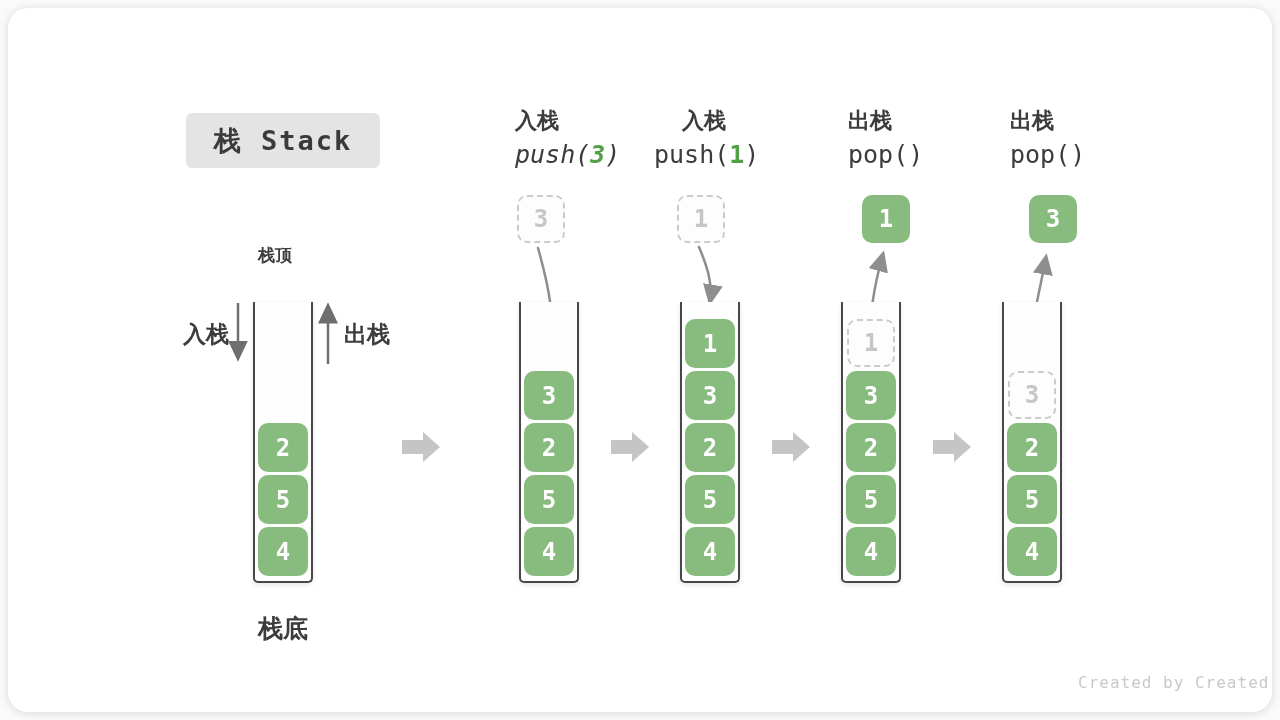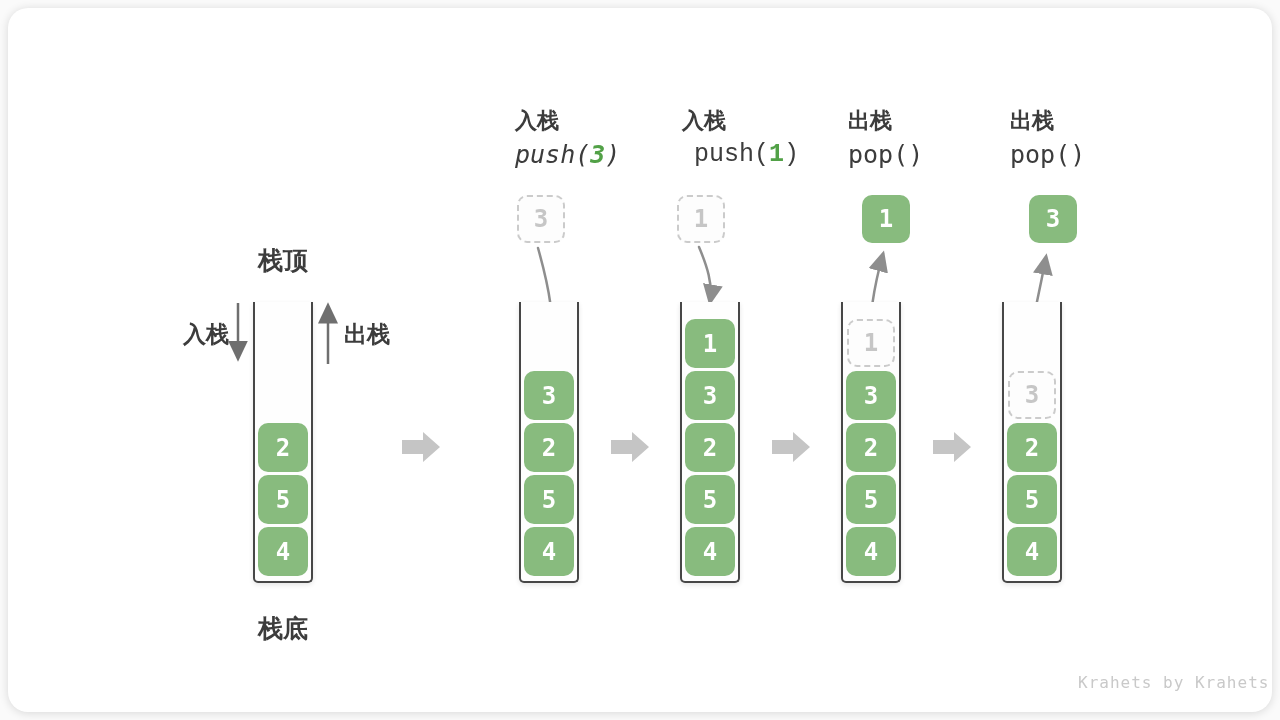--- a/index.html
+++ b/index.html
@@ -50,22 +50,23 @@
     font-family:"DejaVu Sans Mono",monospace; font-size:16px;
     color:#c9c9c9; letter-spacing:1px; white-space:nowrap;
   }
 </style>
 </head>
 <body>
 
 <div class="card"></div>
 <div class="stage">
 
+  <div class="title-box" style="background: rgb(228, 228, 228);">栈 Stack</div>
 
-  <div class="cn-label" style="left:258px; top:244px; font-size:25px;">栈顶</div>
+  <div class="cn-label" style="left:258px; top:244px; font-size:17px;">栈顶</div>
   <div class="cn-label" style="left:258px; top:612px; font-size:25px;">栈底</div>
   <div class="cn-label" style="left:183px; top:319px; font-size:23px;">入栈</div>
   <div class="cn-label" style="left:344px; top:319px; font-size:23px;">出栈</div>
 
   <svg class="overlay" id="overlay">
     <defs>
       <marker id="headMotion" markerWidth="10" markerHeight="10" refX="7" refY="4" orient="auto">
         <path d="M0,0 L8.5,4 L0,8 z" fill="#8e8e8e"></path>
       </marker>
       <marker id="headSide" markerWidth="10" markerHeight="10" refX="7" refY="4" orient="auto">
@@ -91,21 +92,21 @@
       <div class="block solid" style="left: 258px; top: 527px; background: rgb(136, 187, 126);">4</div>
       <div class="op-label" style="left: 515px; top: 106px;">入栈</div>
       <div class="op-code" style="left: 515px; top: 140px; font-style: italic;"><span>push(</span><span class="arg" style="color: rgb(82, 161, 71);">3</span><span>)</span></div>
       <div class="stack-well" style="left: 519px; top: 302px;"></div>
       <div class="block solid" style="left: 524px; top: 371px; background: rgb(136, 187, 126);">3</div>
       <div class="block solid" style="left: 524px; top: 423px; background: rgb(136, 187, 126);">2</div>
       <div class="block solid" style="left: 524px; top: 475px; background: rgb(136, 187, 126);">5</div>
       <div class="block solid" style="left: 524px; top: 527px; background: rgb(136, 187, 126);">4</div>
       <div class="block dashed" style="left: 517px; top: 195px; color: rgb(198, 198, 198);">3</div>
       <div class="op-label" style="left: 682px; top: 106px;">入栈</div>
-      <div class="op-code" style="left: 694px; top: 140px; font-family: Liberation Mono, monospace;"><span>push(</span><span class="arg" style="color: rgb(82, 161, 71);">1</span><span>)</span></div>
+      <div class="op-code" style="left: 654px; top: 140px;"><span>push(</span><span class="arg" style="color: rgb(82, 161, 71);">1</span><span>)</span></div>
       <div class="stack-well" style="left: 680px; top: 302px;"></div>
       <div class="block solid" style="left: 685px; top: 319px; background: rgb(136, 187, 126);">1</div>
       <div class="block solid" style="left: 685px; top: 371px; background: rgb(136, 187, 126);">3</div>
       <div class="block solid" style="left: 685px; top: 423px; background: rgb(136, 187, 126);">2</div>
       <div class="block solid" style="left: 685px; top: 475px; background: rgb(136, 187, 126);">5</div>
       <div class="block solid" style="left: 685px; top: 527px; background: rgb(136, 187, 126);">4</div>
       <div class="block dashed" style="left: 677px; top: 195px; color: rgb(198, 198, 198);">1</div>
       <div class="op-label" style="left: 848px; top: 106px;">出栈</div>
       <div class="op-code" style="left: 848px; top: 140px;"><span>pop(</span><span class="arg" style="color: rgb(82, 161, 71);"></span><span>)</span></div>
       <div class="stack-well" style="left: 841px; top: 302px;"></div>
@@ -118,14 +119,14 @@
       <div class="op-label" style="left: 1010px; top: 106px;">出栈</div>
       <div class="op-code" style="left: 1010px; top: 140px;"><span>pop(</span><span class="arg" style="color: rgb(82, 161, 71);"></span><span>)</span></div>
       <div class="stack-well" style="left: 1002px; top: 302px;"></div>
       <div class="block dashed" style="left: 1008px; top: 371px; color: rgb(198, 198, 198);">3</div>
       <div class="block solid" style="left: 1007px; top: 423px; background: rgb(136, 187, 126);">2</div>
       <div class="block solid" style="left: 1007px; top: 475px; background: rgb(136, 187, 126);">5</div>
       <div class="block solid" style="left: 1007px; top: 527px; background: rgb(136, 187, 126);">4</div>
       <div class="block floating" style="left: 1029px; top: 195px; background: rgb(136, 187, 126);">3</div>
     </div>
 
-  <div class="watermark" style="color: rgb(201, 201, 201);">Krahets by Krahets</div>
+  <div class="watermark" style="color: rgb(201, 201, 201);">Created by Created</div>
 </div>
 
 </body></html>

